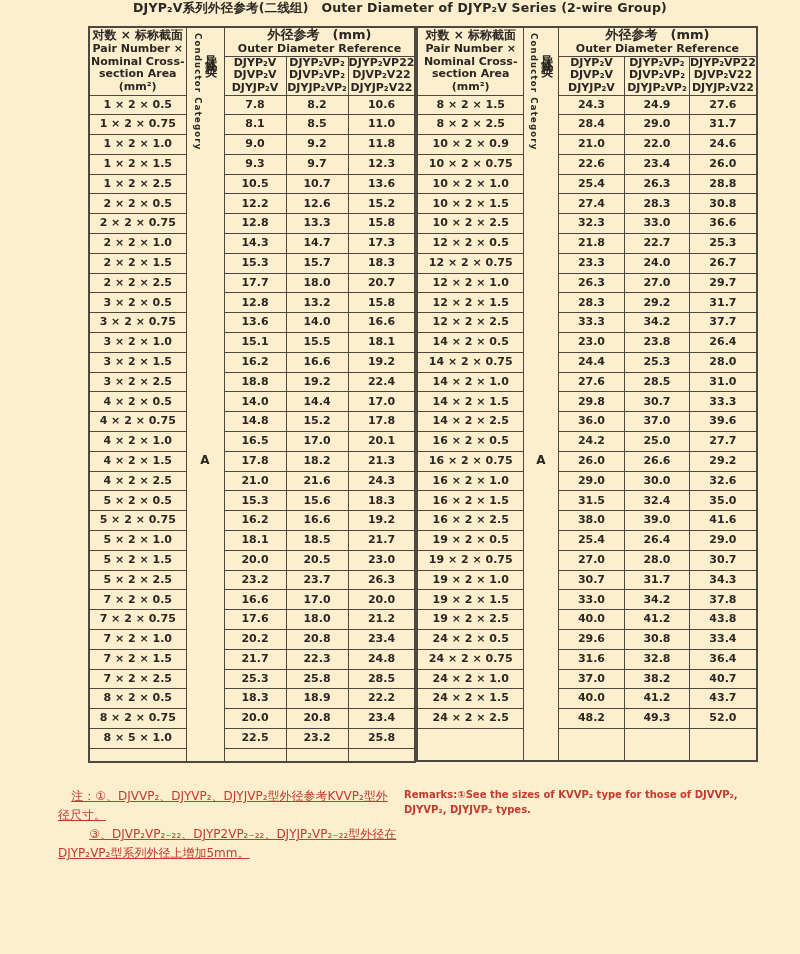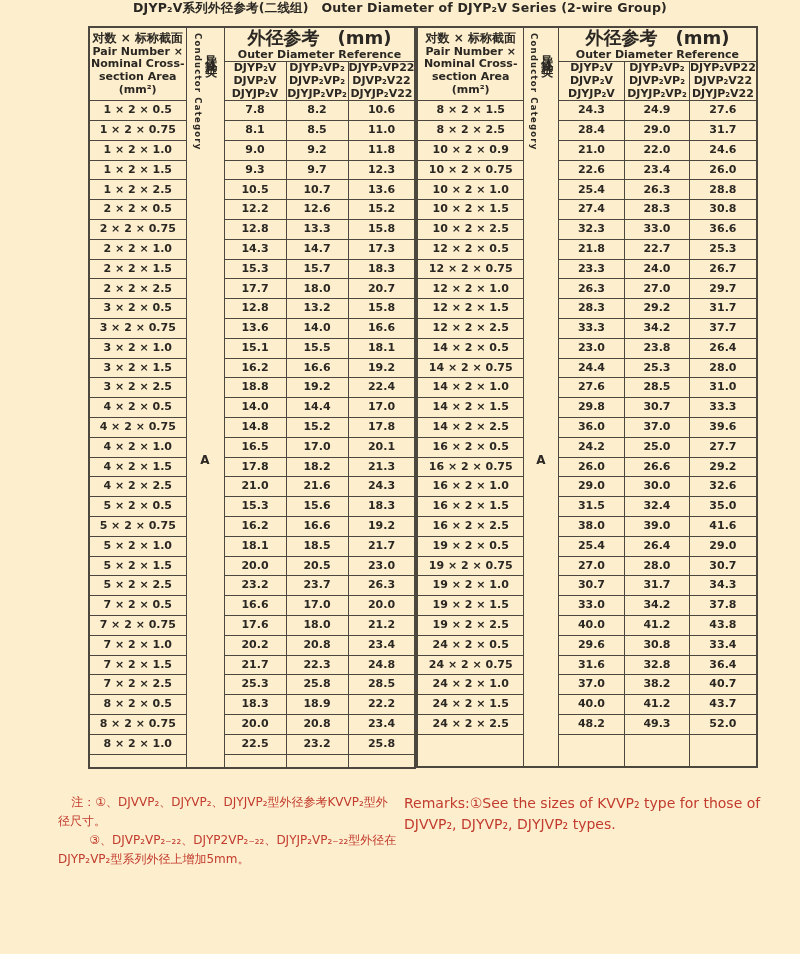--- a/index.html
+++ b/index.html
@@ -38,21 +38,21 @@
     height:18.8px;
     line-height:1.15;
     overflow:hidden;
     white-space:nowrap;
   }
   .left-table{border-right-width:2px;}
   .right-table{border-left-width:2px;}
   td.lbl-hdr{line-height:1.5;font-size:11px;}
   .lbl-zh{font-size:12px;}
   td.od-group{height:34px;font-size:11px;line-height:1.35;}
-  .od-zh{font-size:18px;}
+  .od-zh{font-size:13px;}
   td.type-col{height:52px;font-size:11px;line-height:1.6;}
   td.cond{position:relative;}
   .cond-wrap{
     position:absolute;top:5px;left:0;width:100%;
     display:flex;justify-content:center;align-items:flex-start;gap:1px;
   }
   .cond-en{
     writing-mode:vertical-rl;
     font-size:8.5px;font-weight:bold;letter-spacing:1.2px;
   }
@@ -65,24 +65,24 @@
     position:absolute;top:426px;left:0;width:100%;
     text-align:center;font-size:12px;font-weight:bold;
   }
   tr.spacer-left td{height:12px;}
   tr.spacer-right td{height:31px;}
   .notes{
     display:flex;align-items:flex-start;
     margin:24px 0 0 58px;
     color:#c23b2e;
   }
-  .notes-zh{width:340px;font-size:12px;line-height:1.6;}
+  .notes-zh{width:340px;font-size:12px;line-height:1.6;text-decoration:underline;}
   .notes-zh p{margin:0;text-indent:2.6em;}
   .notes-zh p.first{text-indent:1.1em;}
-  .notes-en{width:372px;margin-left:6px;font-size:14px;line-height:1.5;}
+  .notes-en{width:372px;margin-left:6px;font-size:10px;line-height:1.5;font-weight:bold;}
   .notes-en p{margin:0;}
 </style>
 </head>
 <body>
 
 <div class="title">DJYP₂V系列外径参考(二线组)　Outer Diameter of DJYP₂V  Series (2-wire Group)</div>
 
 <div class="tables">
 
   <table class="spec left-table">
@@ -317,21 +317,21 @@
           <td>18.9</td>
           <td>22.2</td>
         </tr>
         <tr>
           <td>8 × 2 × 0.75</td>
           <td>20.0</td>
           <td>20.8</td>
           <td>23.4</td>
         </tr>
         <tr>
-          <td>8 × 2 × 1.0</td>
+          <td>8 × 5 × 1.0</td>
           <td>22.5</td>
           <td>23.2</td>
           <td>25.8</td>
         </tr>
         <tr class="spacer-left">
           <td></td>
           <td></td>
           <td></td>
           <td></td>
         </tr>

